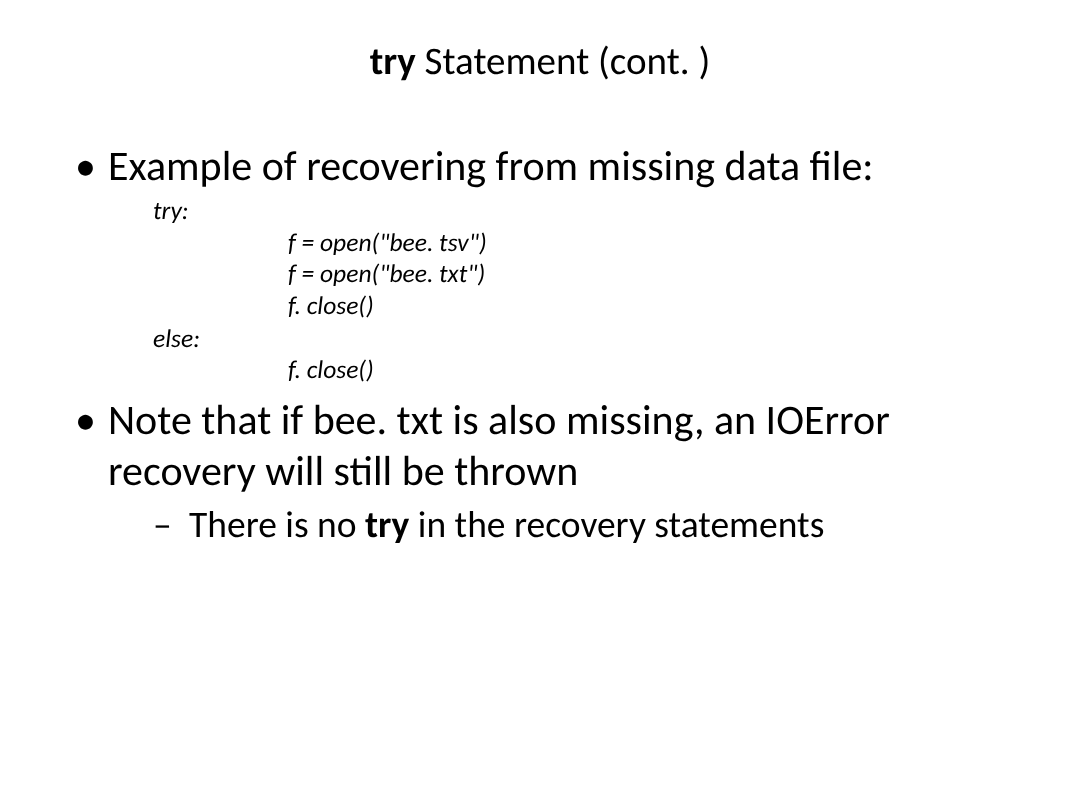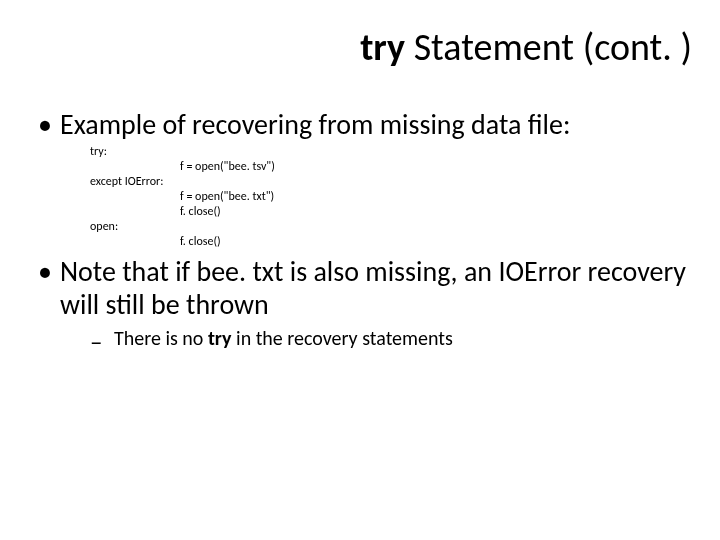--- a/index.html
+++ b/index.html
@@ -11,63 +11,64 @@
     font-family: Calibri, "Segoe UI", Arial, sans-serif;
     color: #000;
   }
   .slide {
     box-sizing: border-box;
     width: 720px;
     height: 540px;
     padding: 18px 28px 0 28px;
   }
   .title {
-    text-align: right;
-    font-size: 38px;
+    text-align: center;
+    font-size: 26px;
     font-weight: 400;
     margin: 6px 0 38px 0;
   }
   .title .kw {
     font-weight: 700;
   }
   ul.level1 {
     list-style: none;
-    margin: 4px;
+    margin: 16px;
     padding: 0;
   }
   ul.level1 > li {
     position: relative;
     padding-left: 28px;
     font-size: 28px;
     line-height: 1.2;
     margin-bottom: 4px;
   }
   ul.level1 > li::before {
     content: "•";
     position: absolute;
     left: 6px;
     top: 0;
     font-size: 28px;
   }
   .codeblock {
-    font-size: 12px;
+    font-size: 17px;
     line-height: 1.25;
     margin: 2px 0 6px 30px;
+    font-style: italic;
   }
   .codeblock .l0 { padding-left: 0; }
   .codeblock .l1 { padding-left: 90px; }
   ul.level2 {
     list-style: none;
     margin: 4px 0 0 0;
     padding: 0;
   }
   ul.level2 > li {
     position: relative;
     padding-left: 54px;
-    font-size: 20px;
+    font-size: 25px;
     line-height: 1.25;
   }
   ul.level2 > li::before {
     content: "–";
     position: absolute;
     left: 30px;
     top: 0;
     font-size: 25px;
   }
   .b { font-weight: 700; }
@@ -79,24 +80,23 @@
   <h1 class="title">
     <span class="kw">try</span><span> Statement (cont. )</span>
   </h1>
 
   <ul class="level1">
     <li>
       <span>Example of recovering from missing data file:</span>
       <div class="codeblock">
         <div class="l0">try:</div>
         <div class="l1">f = open("bee. tsv")</div>
-        <div class="l0">except IOError:</div>
         <div class="l1">f = open("bee. txt")</div>
         <div class="l1">f. close()</div>
-        <div class="l0">open:</div>
+        <div class="l0">else:</div>
         <div class="l1">f. close()</div>
       </div>
     </li>
     <li>
       <span>Note that if bee. txt is also missing, an IOError recovery will still be thrown</span>
       <ul class="level2">
         <li>
           <span>There is no </span><span class="b">try</span><span> in the recovery statements</span>
         </li>
       </ul>

